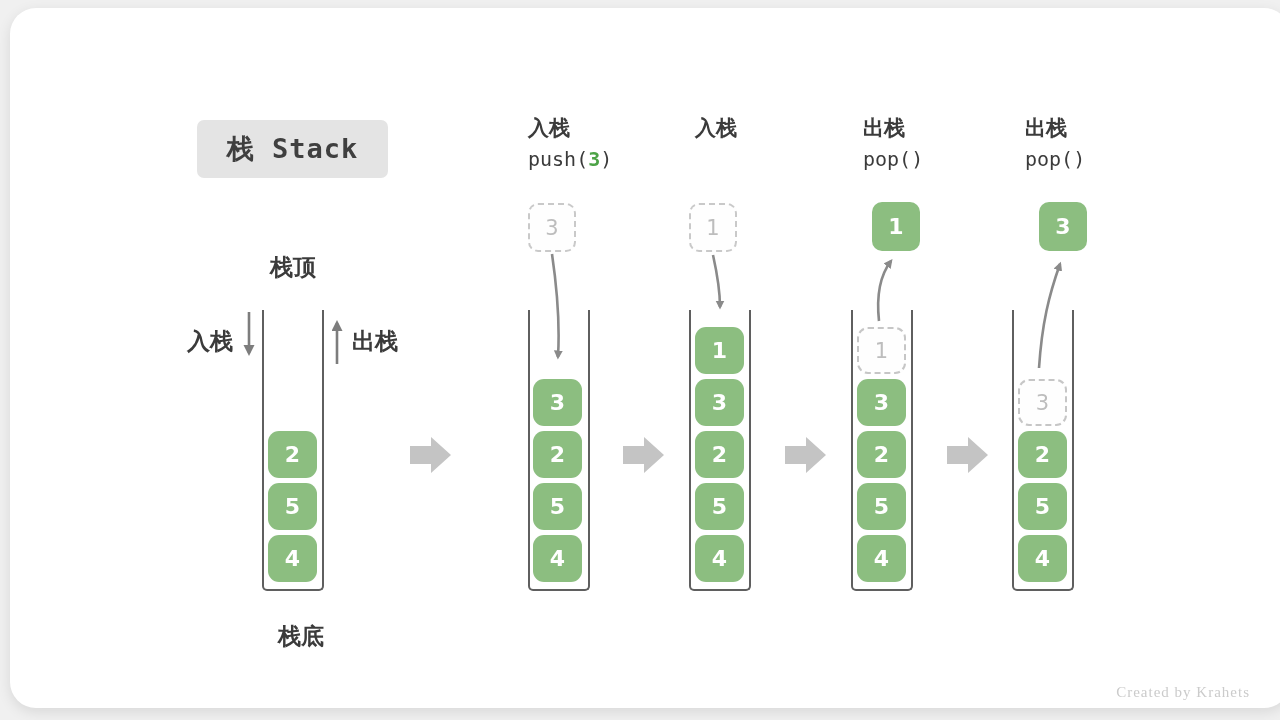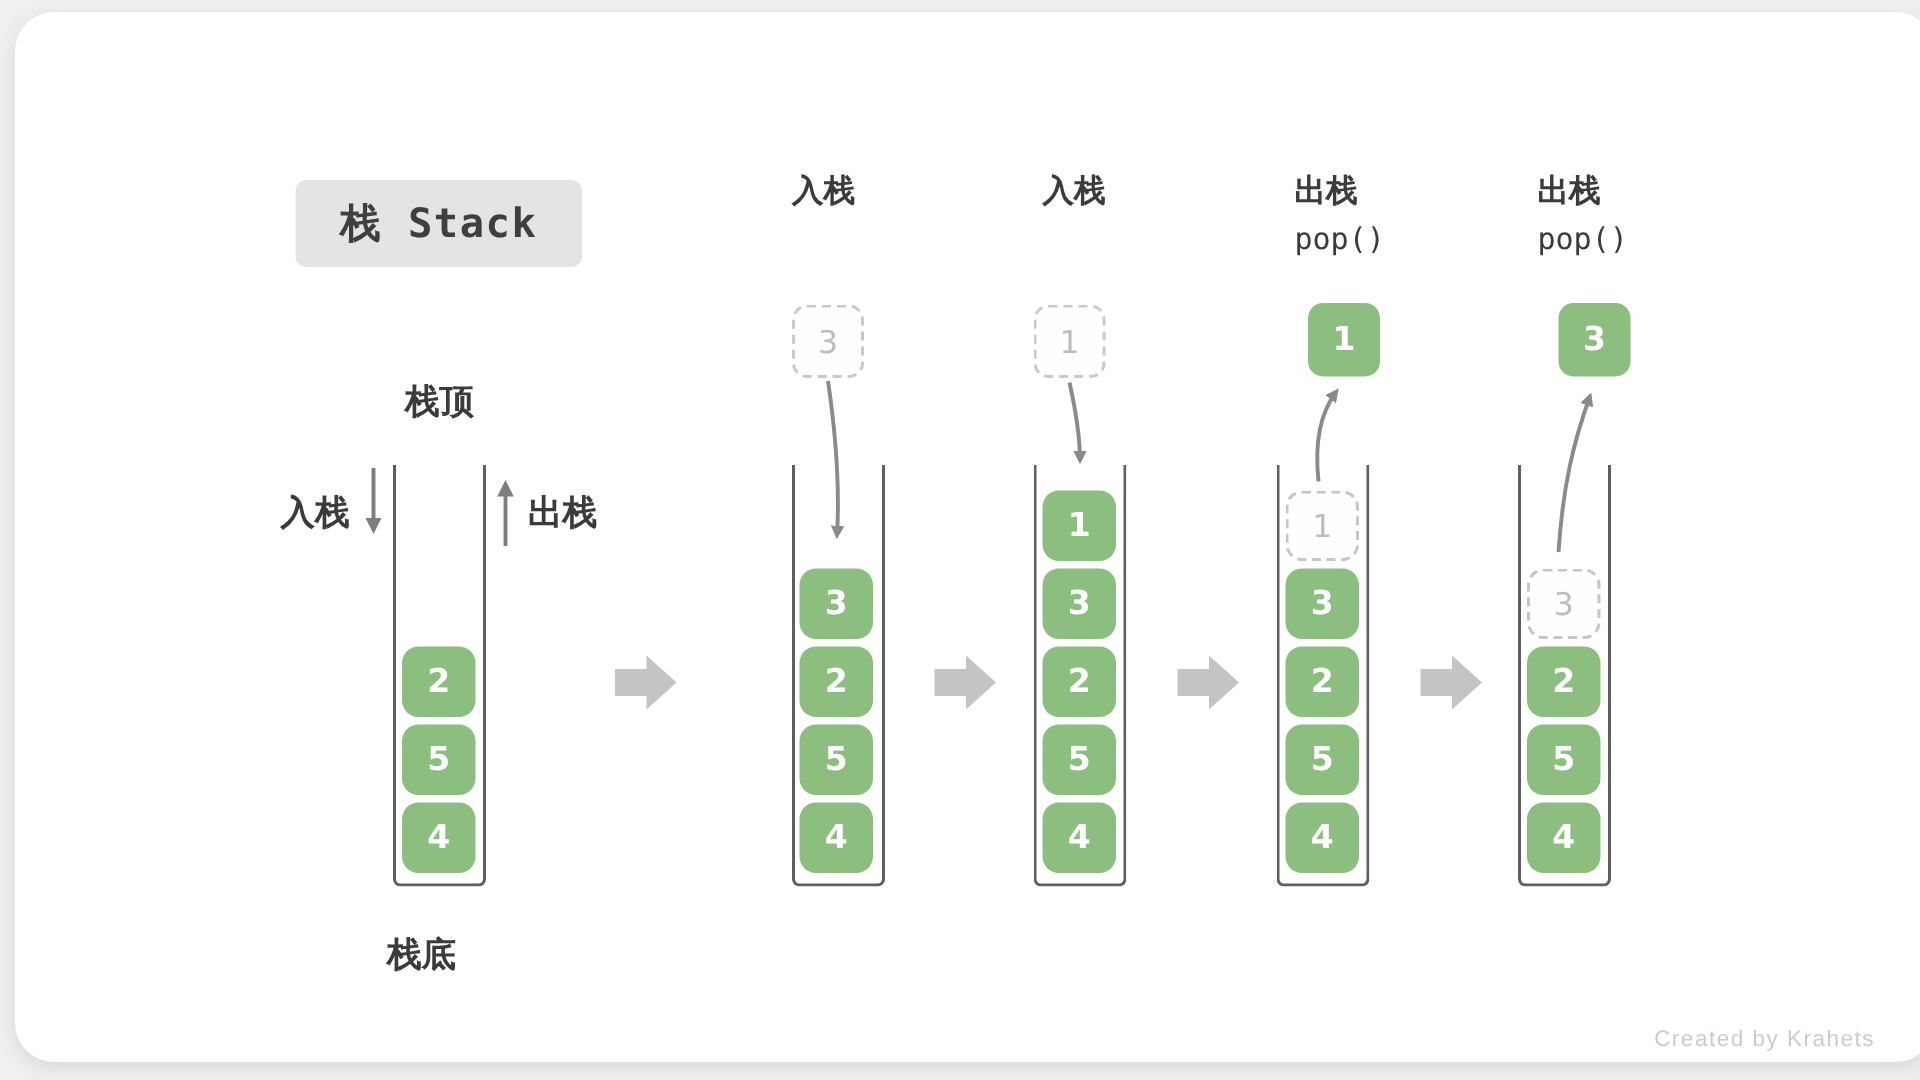--- a/index.html
+++ b/index.html
@@ -55,49 +55,50 @@
   }
   .floatbox.dashed{
     background:#fefefe;border:2px dashed #c9c9c9;box-sizing:border-box;
     color:#bdbdbd;font-weight:400;font-size:21px;
   }
   
   .cn-label{font-size:23px;font-weight:700;color:#3b3b3b;}
   
   .watermark{
     right:40px;top:676px;
-    font-family:Liberation Sans, sans-serif;
+    font-family:Liberation Serif, serif;
     font-size:15px;color:#cbcbcb;letter-spacing:1px;margin-left:25px;
   }
   .overlay{left:0;top:0;width:1280px;height:720px;pointer-events:none;}
 </style>
 </head>
 <body>
 
 <div class="card">
 
   <div class="abs title-box">栈 Stack</div>
 
   <div class="abs op" style="left:518px;top:106px;">
     <div class="op-action">入栈</div>
+    <div class="op-code"><span>push(</span><span class="arg">3</span><span>)</span></div>
   </div>
   <div class="abs op" style="left:685px;top:106px;">
     <div class="op-action">入栈</div>
   </div>
   <div class="abs op" style="left:853px;top:106px;">
     <div class="op-action">出栈</div>
     <div class="op-code"><span>pop(</span><span class="arg"></span><span>)</span></div>
   </div>
   <div class="abs op" style="left:1015px;top:106px;">
     <div class="op-action">出栈</div>
     <div class="op-code"><span>pop(</span><span class="arg"></span><span>)</span></div>
   </div>
 
   <div class="abs cn-label" style="left:252px;top:244px;width:62px;text-align:center;">栈顶</div>
-  <div class="abs cn-label" style="left:240px;top:613px;width:62px;text-align:center;">栈底</div>
+  <div class="abs cn-label" style="left:260px;top:613px;width:62px;text-align:center;">栈底</div>
   <div class="abs cn-label" style="left:177px;top:318px;">入栈</div>
   <div class="abs cn-label" style="left:342px;top:318px;">出栈</div>
 
   <div class="abs stack-frame" style="left:252px;top:302px;"></div>
   <div class="abs stack-frame" style="left:518px;top:302px;"></div>
   <div class="abs stack-frame" style="left:679px;top:302px;"></div>
   <div class="abs stack-frame" style="left:841px;top:302px;"></div>
   <div class="abs stack-frame" style="left:1002px;top:302px;"></div>
 
   <div class="abs block" style="left:258px;top:423px;">2</div>

